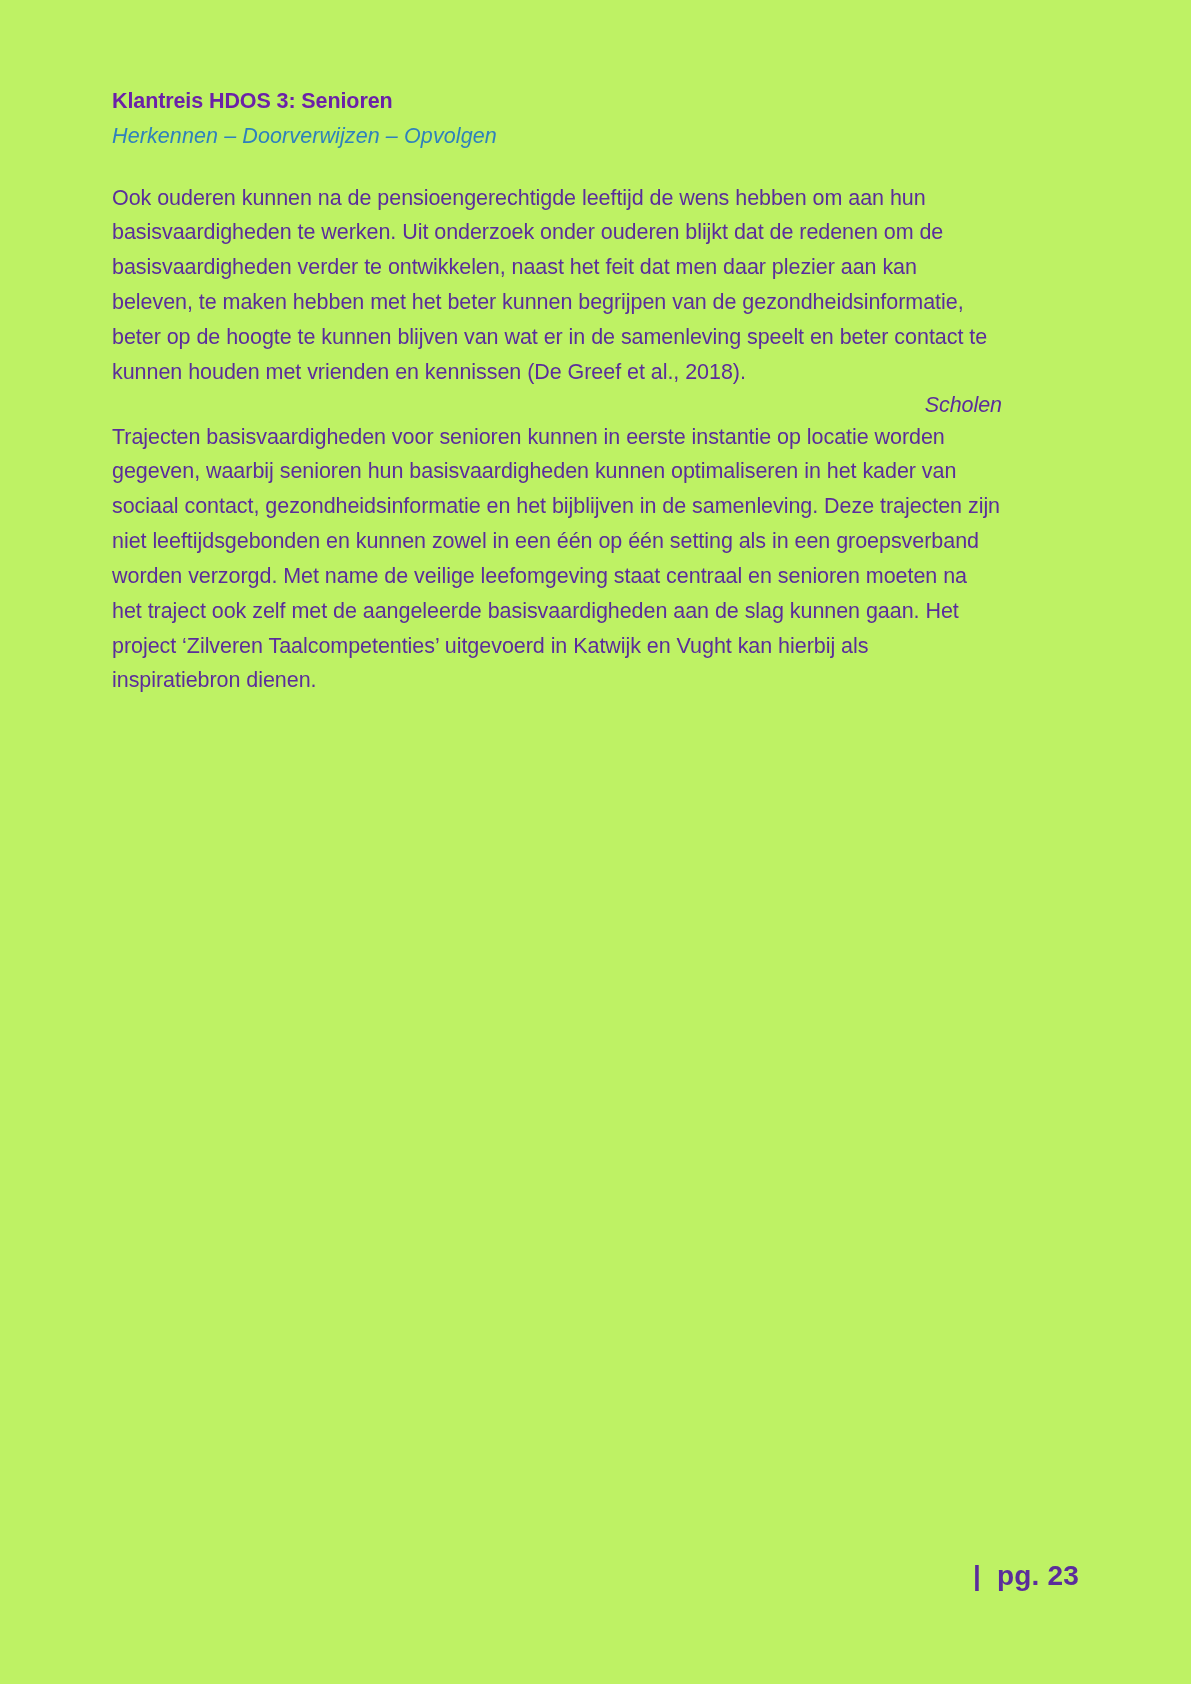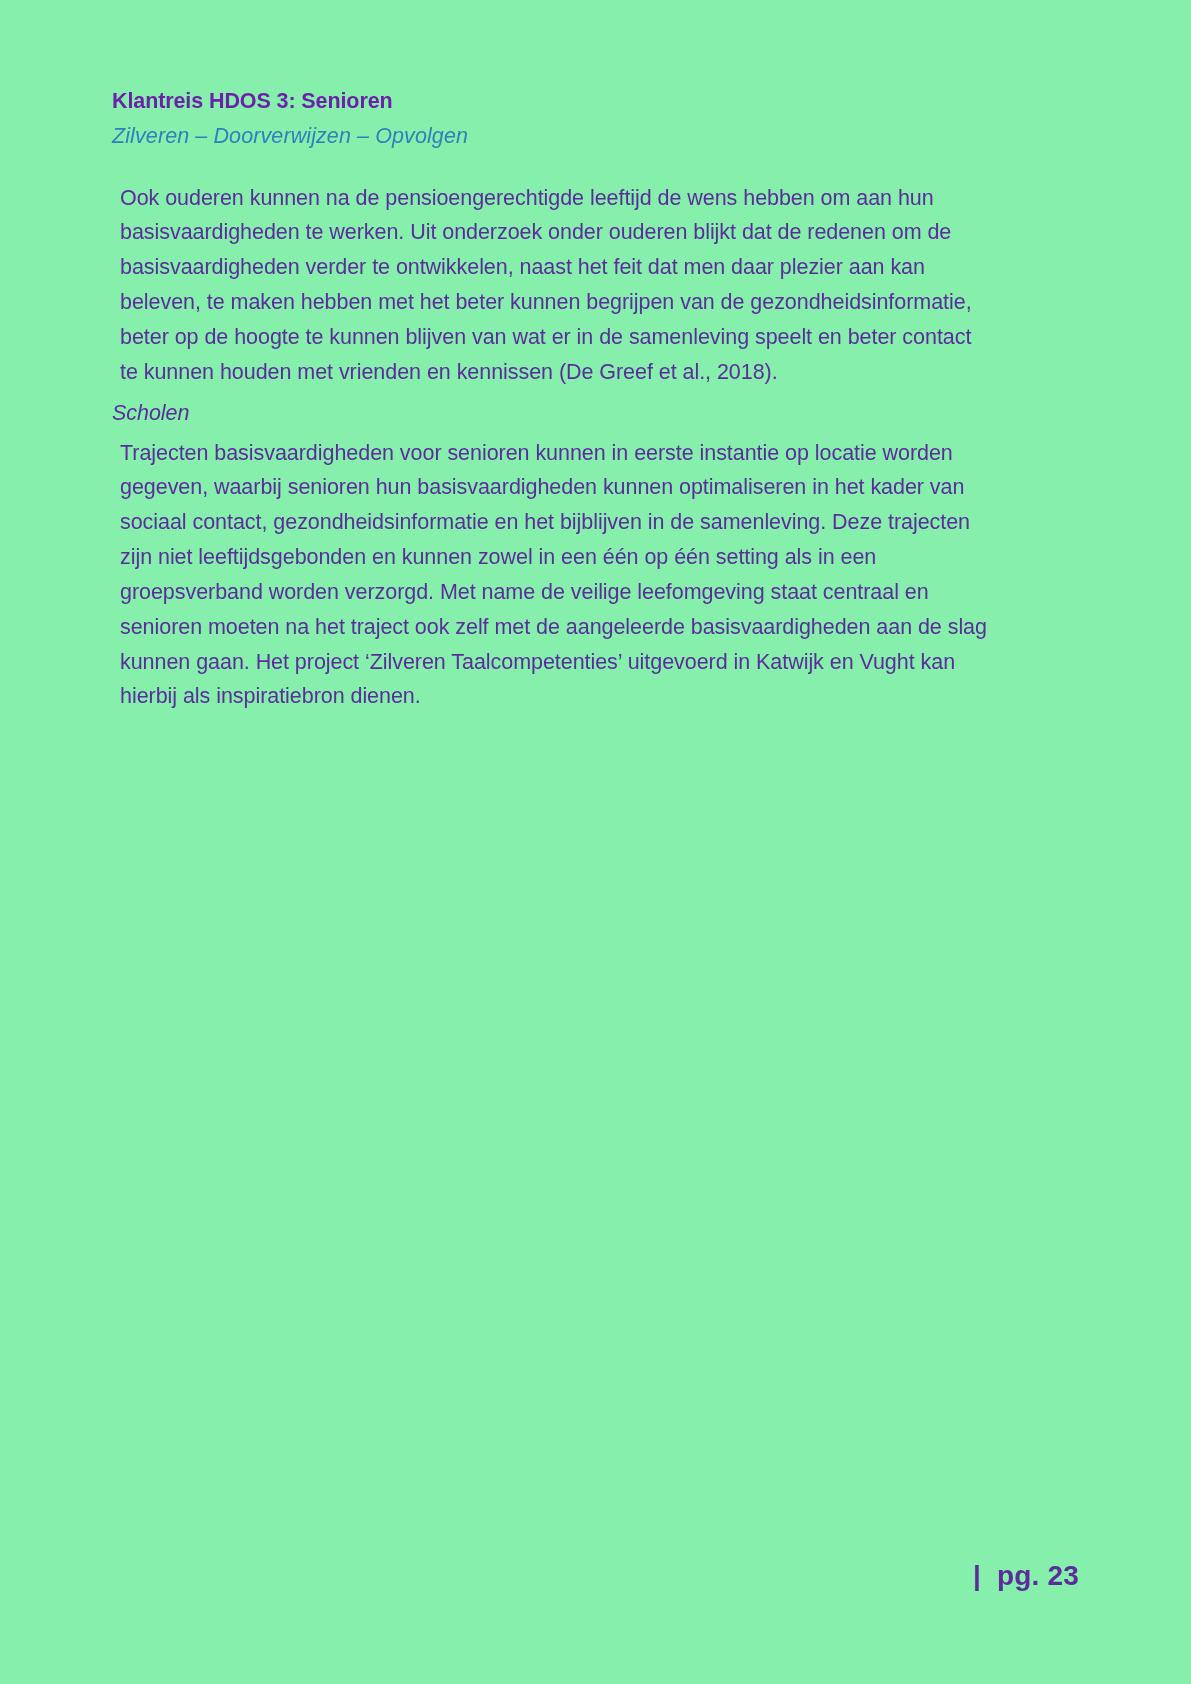--- a/index.html
+++ b/index.html
@@ -9,21 +9,21 @@
   }
 
   body {
     font-family: "Liberation Sans", sans-serif;
   }
 
   .page {
     position: relative;
     width: 1191px;
     height: 1684px;
-    background: #86efac;
+    background: #bef264;
     box-sizing: border-box;
     overflow: hidden;
   }
 
   .content {
     position: absolute;
     left: 112px;
     top: 88px;
     width: 890px;
   }
@@ -43,39 +43,40 @@
     color: #2f80bd;
     line-height: 1.35;
     margin: 6px 0 0 0;
     letter-spacing: 0.1px;
   }
 
   .body-para {
     font-size: 21.5px;
     color: #5b2d9b;
     line-height: 1.62;
-    margin: 8px;
+    margin: 0;
     letter-spacing: -0.05px;
   }
 
   .gap-large {
     margin-top: 30px;
   }
 
   .gap-para {
     margin-top: 30px;
   }
 
   .section-label {
     font-size: 21.5px;
     font-style: italic;
     color: #5b2d9b;
     line-height: 1.4;
     margin: 0;
     letter-spacing: -0.05px;
+    text-align: right;
   }
 
   .footer {
     position: absolute;
     right: 112px;
     bottom: 92px;
     font-size: 28px;
     font-weight: bold;
     color: #5b2d9b;
     letter-spacing: 0.2px;
@@ -84,21 +85,21 @@
 </style>
 </head>
 <body>
 
 <div class="page">
 
   <div class="content">
 
     <h1 class="doc-title">Klantreis HDOS 3: Senioren</h1>
 
-    <p class="doc-subtitle">Zilveren – Doorverwijzen – Opvolgen</p>
+    <p class="doc-subtitle">Herkennen – Doorverwijzen – Opvolgen</p>
 
     <p class="body-para gap-large">Ook ouderen kunnen na de pensioengerechtigde leeftijd de wens hebben om aan hun basisvaardigheden te werken. Uit onderzoek onder ouderen blijkt dat de redenen om de basisvaardigheden verder te ontwikkelen, naast het feit dat men daar plezier aan kan beleven, te maken hebben met het beter kunnen begrijpen van de gezondheidsinformatie, beter op de hoogte te kunnen blijven van wat er in de samenleving speelt en beter contact te kunnen houden met vrienden en kennissen (De Greef et al., 2018).</p>
 
 
     <p class="section-label gap-para">Scholen</p>
 
     <p class="body-para">Trajecten basisvaardigheden voor senioren kunnen in eerste instantie op locatie worden gegeven, waarbij senioren hun basisvaardigheden kunnen optimaliseren in het kader van sociaal contact, gezondheidsinformatie en het bijblijven in de samenleving. Deze trajecten zijn niet leeftijdsgebonden en kunnen zowel in een één op één setting als in een groepsverband worden verzorgd. Met name de veilige leefomgeving staat centraal en senioren moeten na het traject ook zelf met de aangeleerde basisvaardigheden aan de slag kunnen gaan. Het project ‘Zilveren Taalcompetenties’ uitgevoerd in Katwijk en Vught kan hierbij als inspiratiebron dienen.</p>
 
   </div>
 

